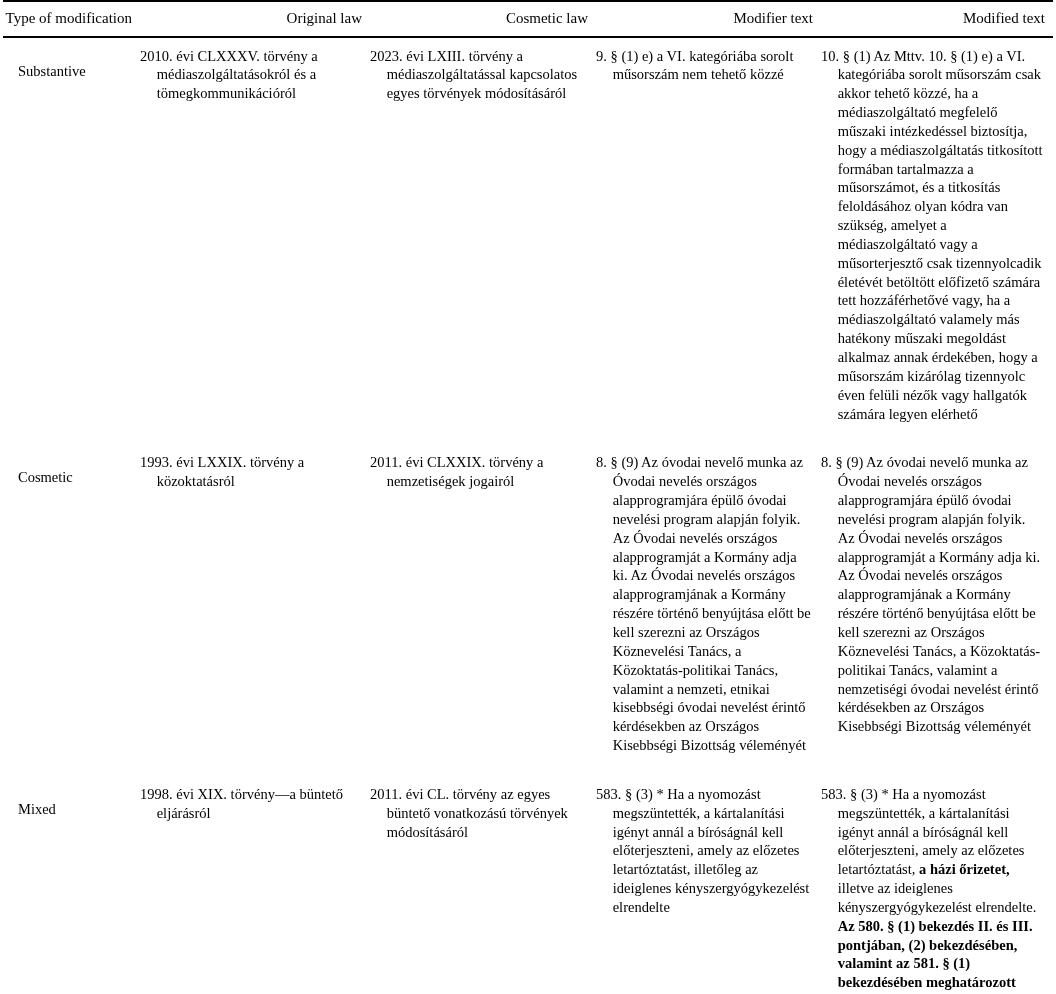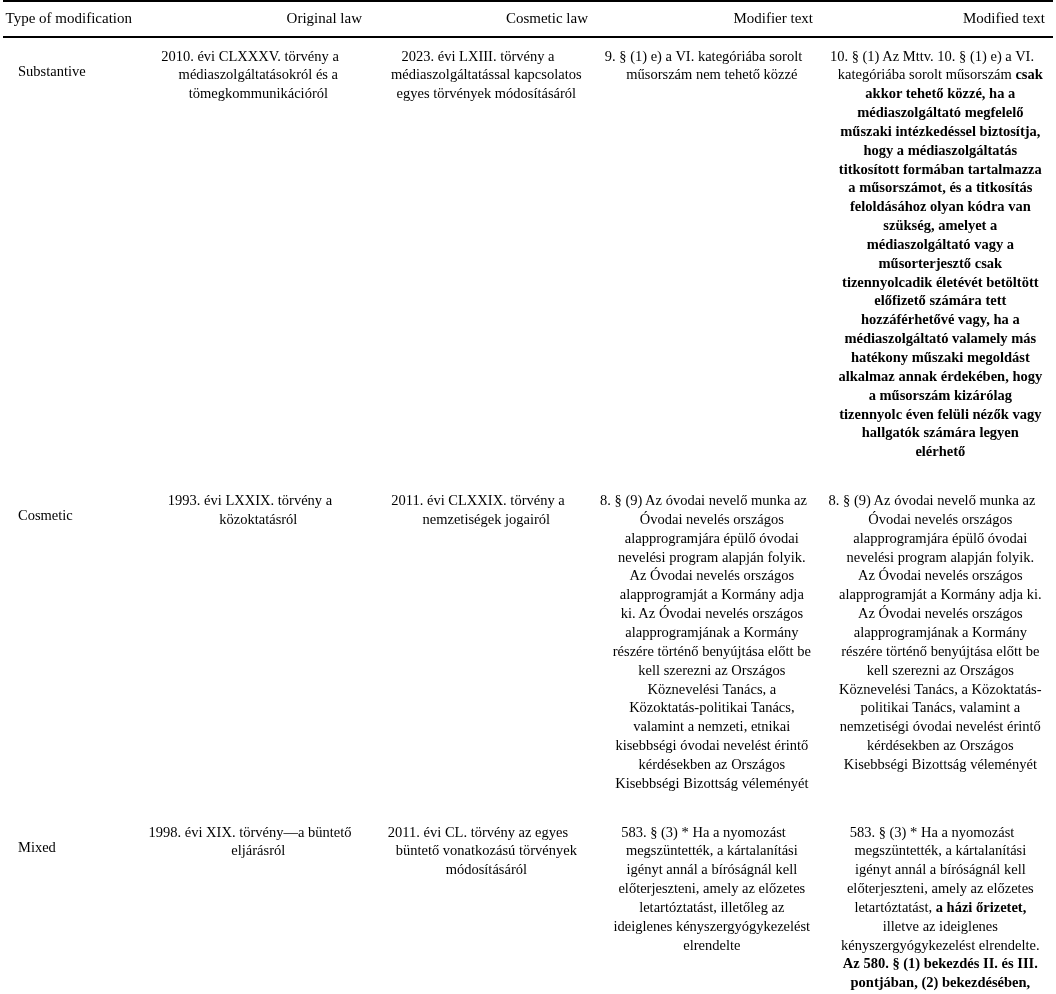--- a/index.html
+++ b/index.html
@@ -59,34 +59,33 @@
     padding: 9px 10px 9px 0;
     font-size: 14.5px;
     line-height: 1.30;
   }
 
   
   td.hang p, th.col-head p {
     margin: 0;
     padding-left: 1.15em;
     text-indent: -1.15em;
-    text-align: center;
   }
   td.plain p {
     margin: 15px;
   }
 
   
   col.c0 { width: 137px; }
   col.c1 { width: 230px; }
   col.c2 { width: 226px; }
   col.c3 { width: 225px; }
   col.c4 { width: 232px; }
 
-  .b   { font-weight: bold; }
+  .b   { font-weight: normal; }
   .i   { }
   .bi  { font-weight: bold; }
 
   
   tr.gap td { height: 12px; padding: 0; border: 0; }
 </style>
 </head>
 <body>
 
 <div class="page">

